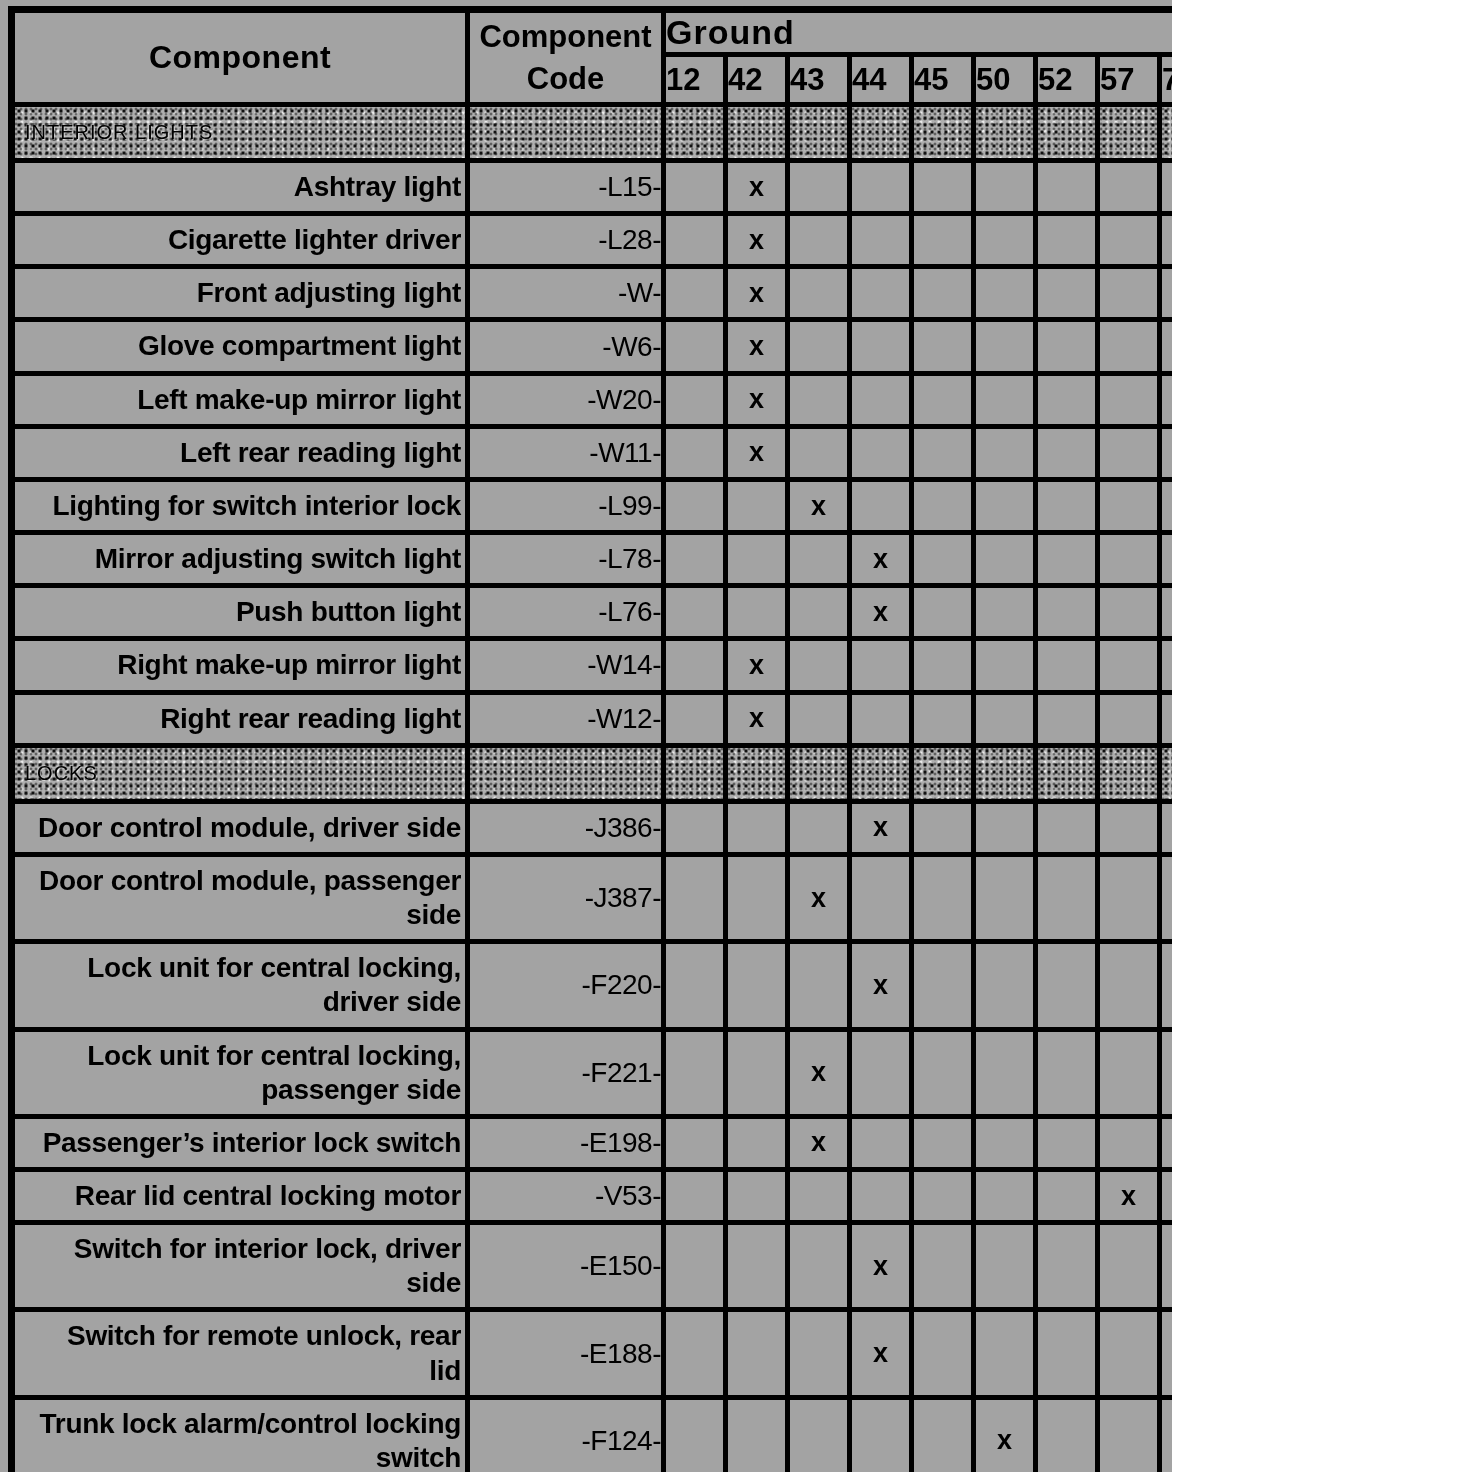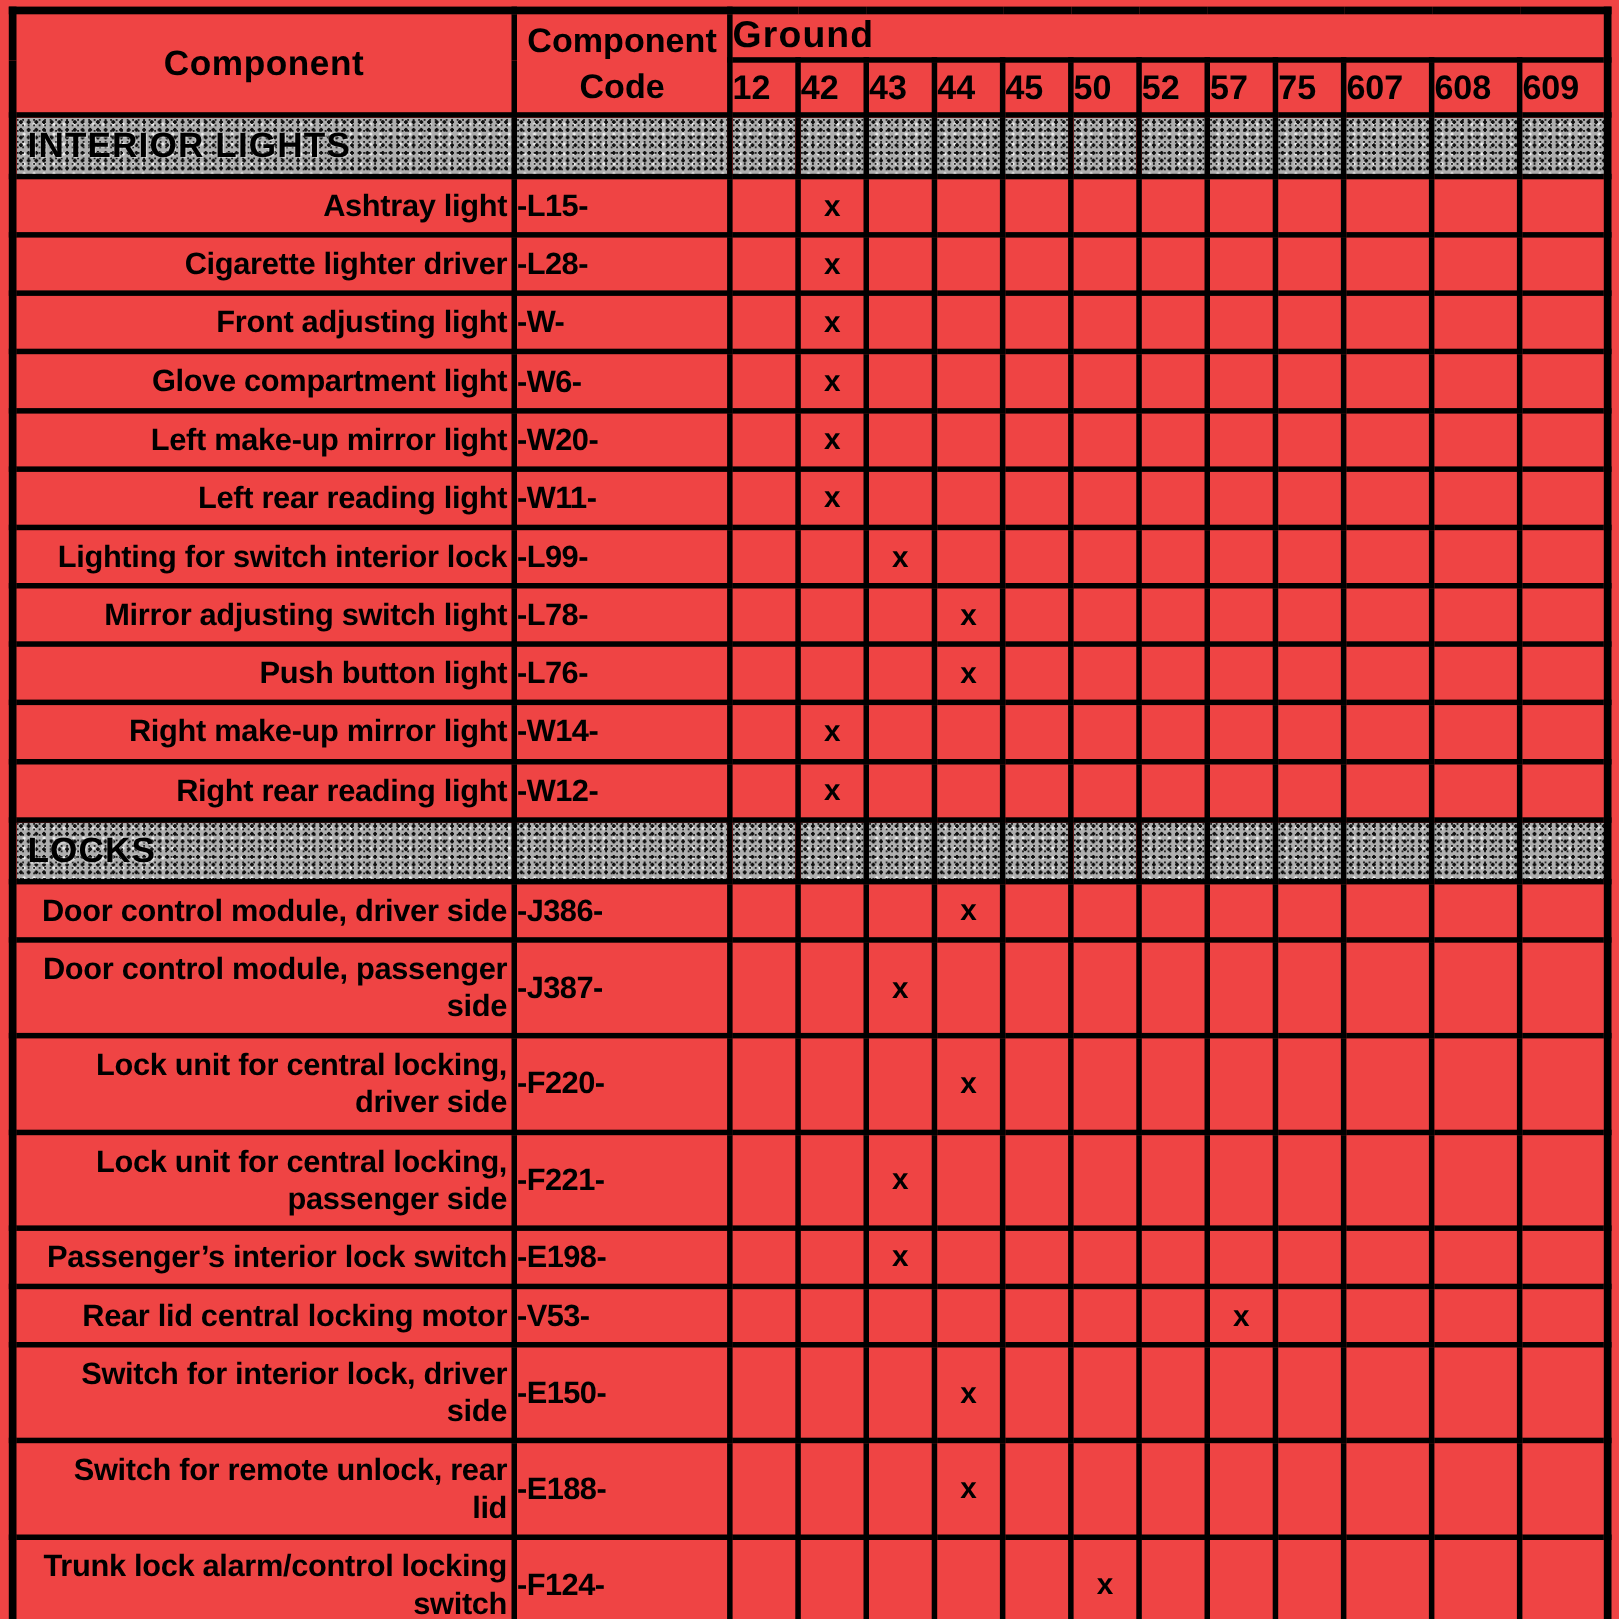--- a/index.html
+++ b/index.html
@@ -6,23 +6,23 @@
   html, body {
     margin: 0;
     padding: 0;
     background: #ffffff;
     width: 1472px;
     font-family: "Liberation Sans", sans-serif;
     color: #000;
     -webkit-font-smoothing: none;
   }
   .page {
-    width: 1472px;
+    width: 1172px;
     height: 1472px;
-    background: #ef4444;
+    background: #a3a3a3;
     overflow: hidden;
   }
   table.grid {
     border-collapse: collapse;
     table-layout: fixed;
     width: 1454px;
     margin: 6px 0 0 8px;
     border: 7px solid #000;
   }
   col.col-component { width: 456px; }
@@ -69,22 +69,22 @@
     height: 56px;
     background-color: #aeaeae;
     background-image:
       radial-gradient(circle, #111 30%, rgba(0,0,0,0) 34%),
       radial-gradient(circle, #222 26%, rgba(0,0,0,0) 32%),
       radial-gradient(circle, #f2f2f2 18%, rgba(0,0,0,0) 26%);
     background-size: 7px 7px, 5px 5px, 9px 9px;
     background-position: 0 0, 3px 4px, 2px 1px;
   }
   .section-title {
-    font-weight: bold;
-    font-size: 32px;
+    font-weight: normal;
+    font-size: 20px;
     letter-spacing: 1px;
     padding-left: 10px;
     vertical-align: middle;
     white-space: nowrap;
   }
   .section-title span {
     color: #000;
     text-shadow: 1px 1px 0 rgba(255,255,255,0.45), -1px -1px 0 rgba(255,255,255,0.25);
   }
 
@@ -92,22 +92,22 @@
     font-size: 28px;
     font-weight: bold;
     text-align: right;
     vertical-align: middle;
     padding: 7px 4px 7px 13px;
     line-height: 1.22;
     letter-spacing: -0.3px;
   }
   .code-cell {
     font-size: 28px;
-    font-weight: bold;
-    text-align: left;
+    font-weight: normal;
+    text-align: right;
     vertical-align: middle;
     letter-spacing: -0.5px;
   }
   .ground-cell {
     font-size: 27px;
     font-weight: bold;
     text-align: center;
     vertical-align: middle;
     height: 50px;
     line-height: 1;

